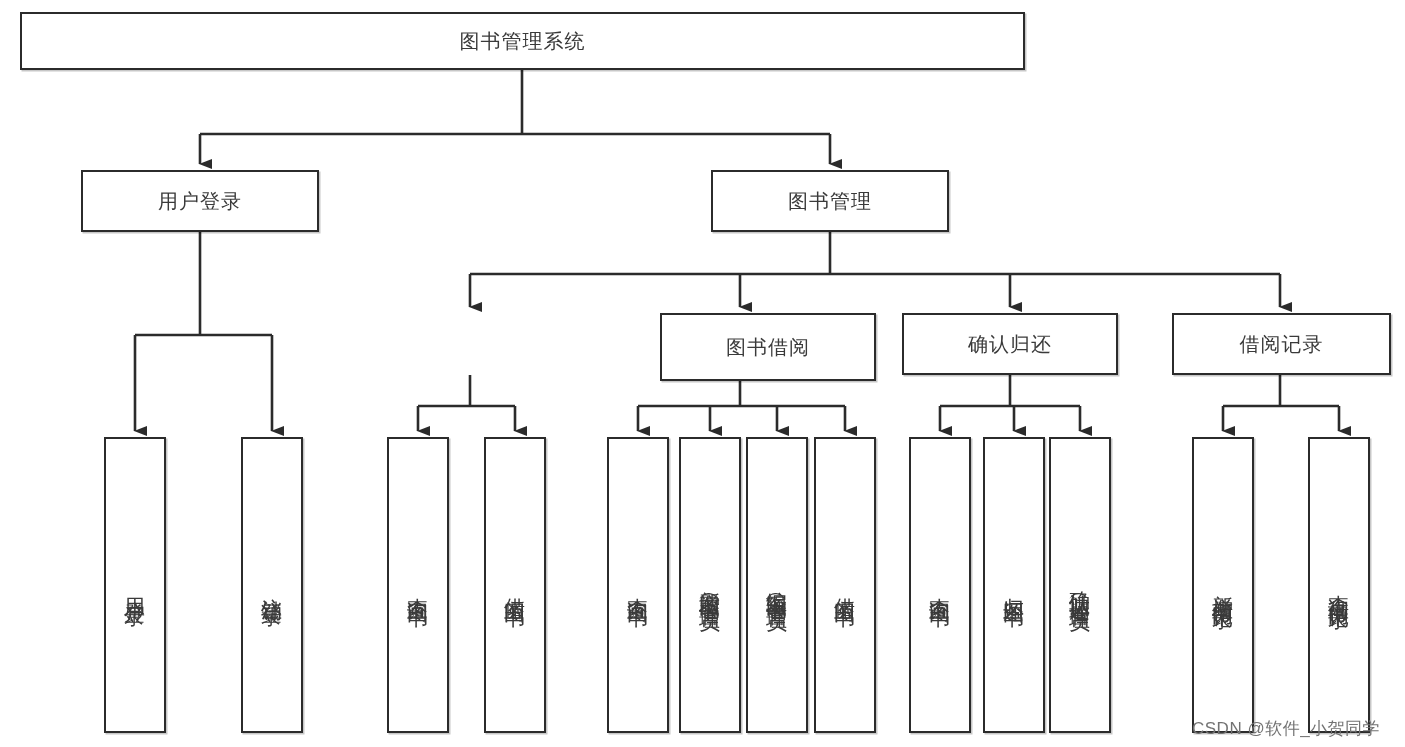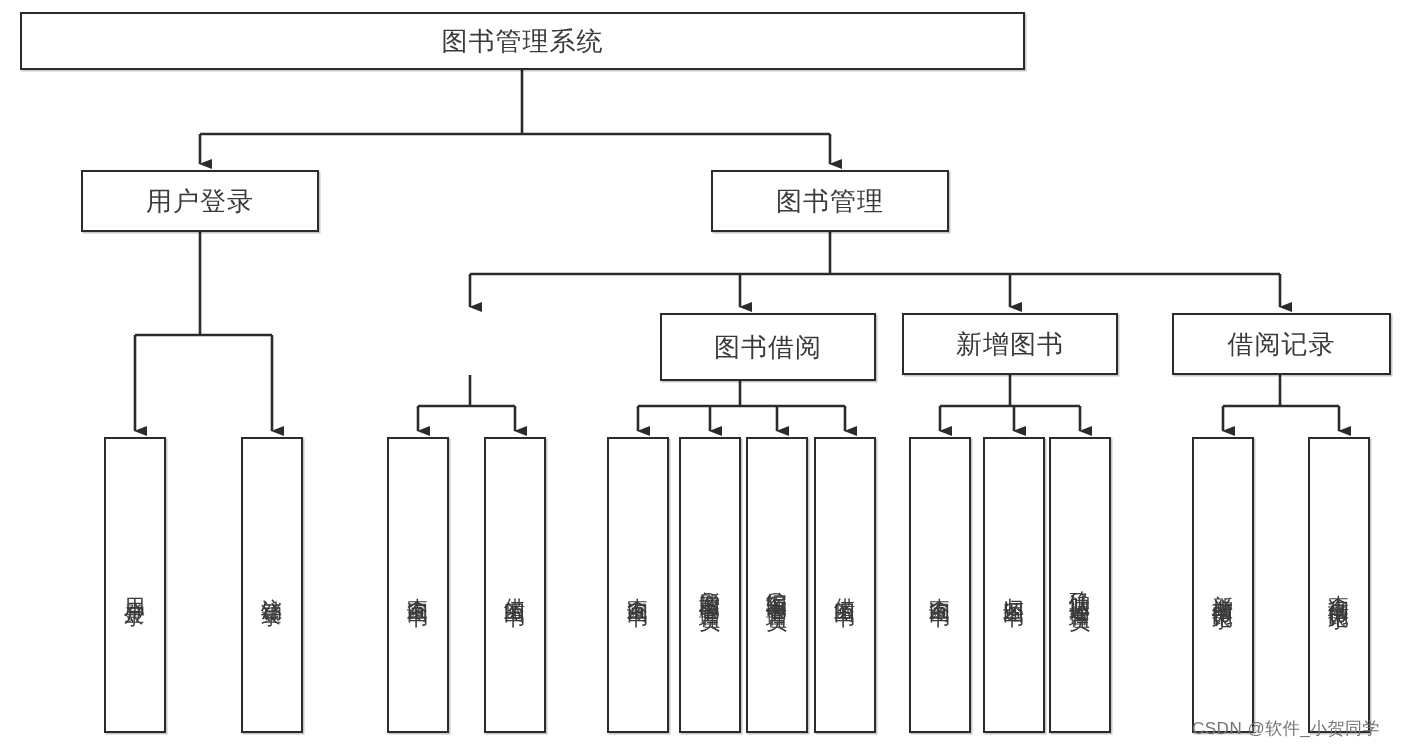--- a/index.html
+++ b/index.html
@@ -27,21 +27,21 @@
     box-sizing: border-box;
     border: 2.5px solid #2b2b2b;
     background: #ffffff;
     box-shadow: 1.5px 1.5px 0 rgba(0,0,0,0.22);
     display: flex;
     align-items: center;
     justify-content: center;
   }
   .node-label {
     color: #3a3a3a;
-    font-size: 26px;
+    font-size: 20px;
     letter-spacing: 1px;
     white-space: nowrap;
     line-height: 1.1;
   }
   .node-box.vertical .node-label {
     writing-mode: vertical-rl;
     text-orientation: upright;
     letter-spacing: 3px;
     font-size: 21px;
     white-space: nowrap;
@@ -125,21 +125,21 @@
     <span class="node-label">用户登录</span>
   </div>
   <div class="node-box" style="left:711px; top:170px; width:238px; height:62px;">
     <span class="node-label">图书管理</span>
   </div>
 
   <div class="node-box" style="left:660px; top:313px; width:216px; height:68px;">
     <span class="node-label">图书借阅</span>
   </div>
   <div class="node-box" style="left:902px; top:313px; width:216px; height:62px;">
-    <span class="node-label">新增图书</span>
+    <span class="node-label">确认归还</span>
   </div>
   <div class="node-box" style="left:1172px; top:313px; width:219px; height:62px;">
     <span class="node-label">借阅记录</span>
   </div>
 
   <div class="node-box vertical" style="left:104px; top:437px; width:62px; height:296px;">
     <span class="node-label">用户登录</span>
   </div>
   <div class="node-box vertical" style="left:241px; top:437px; width:62px; height:296px;">
     <span class="node-label">注销登录</span>

